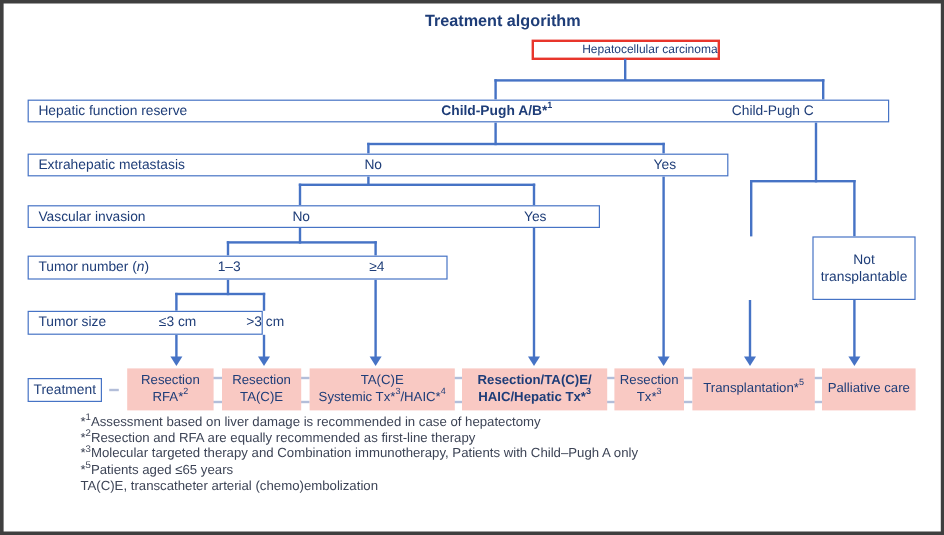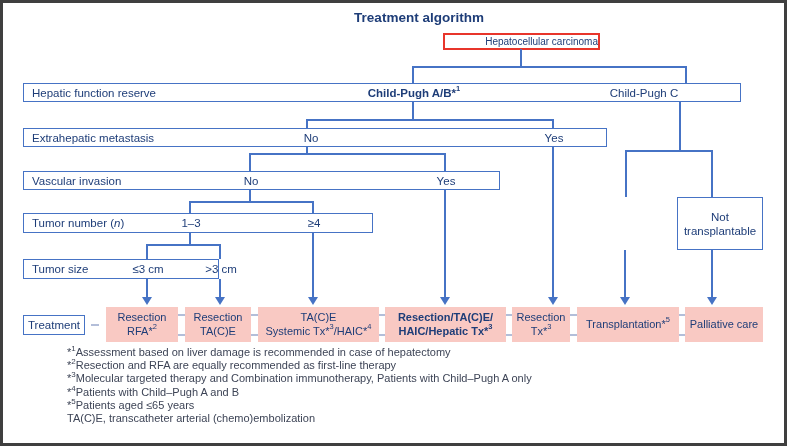--- a/index.html
+++ b/index.html
@@ -176,18 +176,17 @@
     <div><span>Transplantation*</span><sup class="s">5</sup></div>
   </div>
   <div class="tbox" style="left:685px;width:78px;">
     <div><span>Palliative care</span></div>
   </div>
 
   <div class="footnotes">
     <div class="fnline"><span>*</span><sup>1</sup><span>Assessment based on liver damage is recommended in case of hepatectomy</span></div>
     <div class="fnline"><span>*</span><sup>2</sup><span>Resection and RFA are equally recommended as first-line therapy</span></div>
     <div class="fnline"><span>*</span><sup>3</sup><span>Molecular targeted therapy and Combination immunotherapy, Patients with Child–Pugh A only</span></div>
-    <div class="fnline"><span>*</span><sup>4</sup><span>Patients with Child–Pugh A and B</span></div>
     <div class="fnline"><span>*</span><sup>5</sup><span>Patients aged ≤65 years</span></div>
     <div class="fnline"><span></span><sup></sup><span>TA(C)E, transcatheter arterial (chemo)embolization</span></div>
   </div>
 
 </div>
 
 </body></html>

